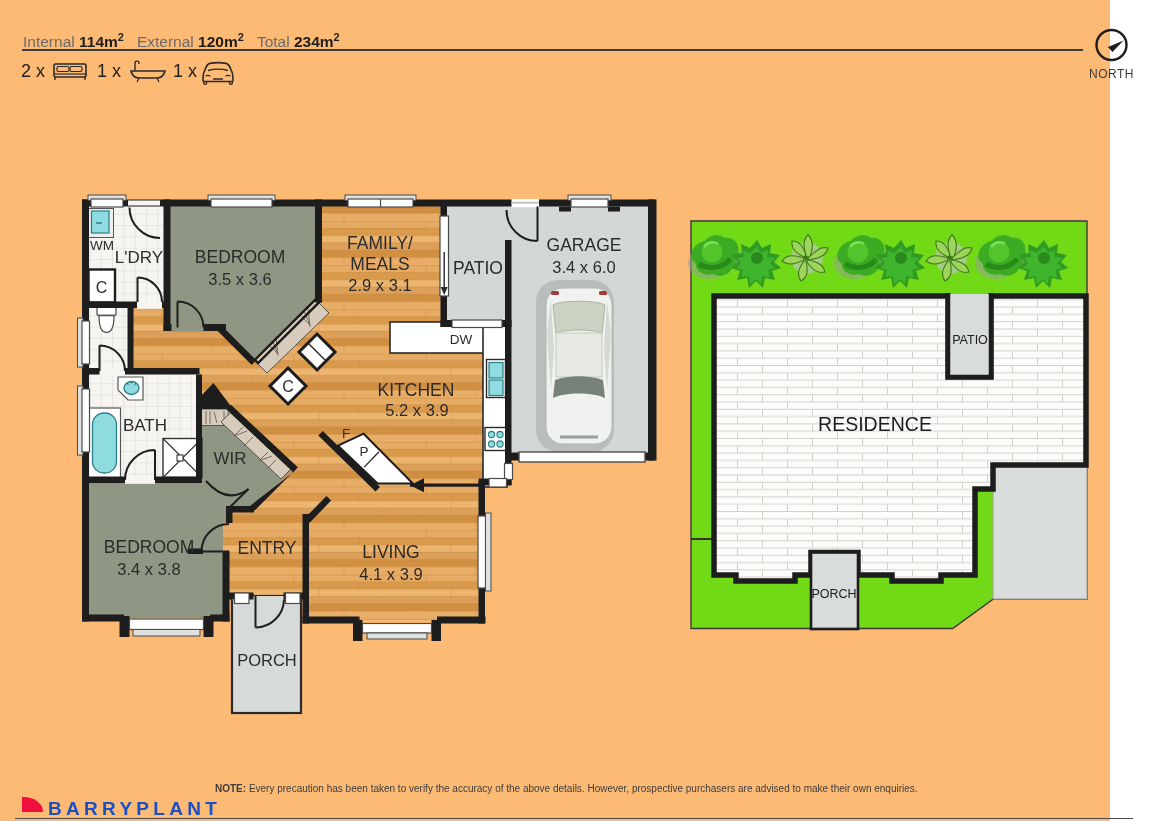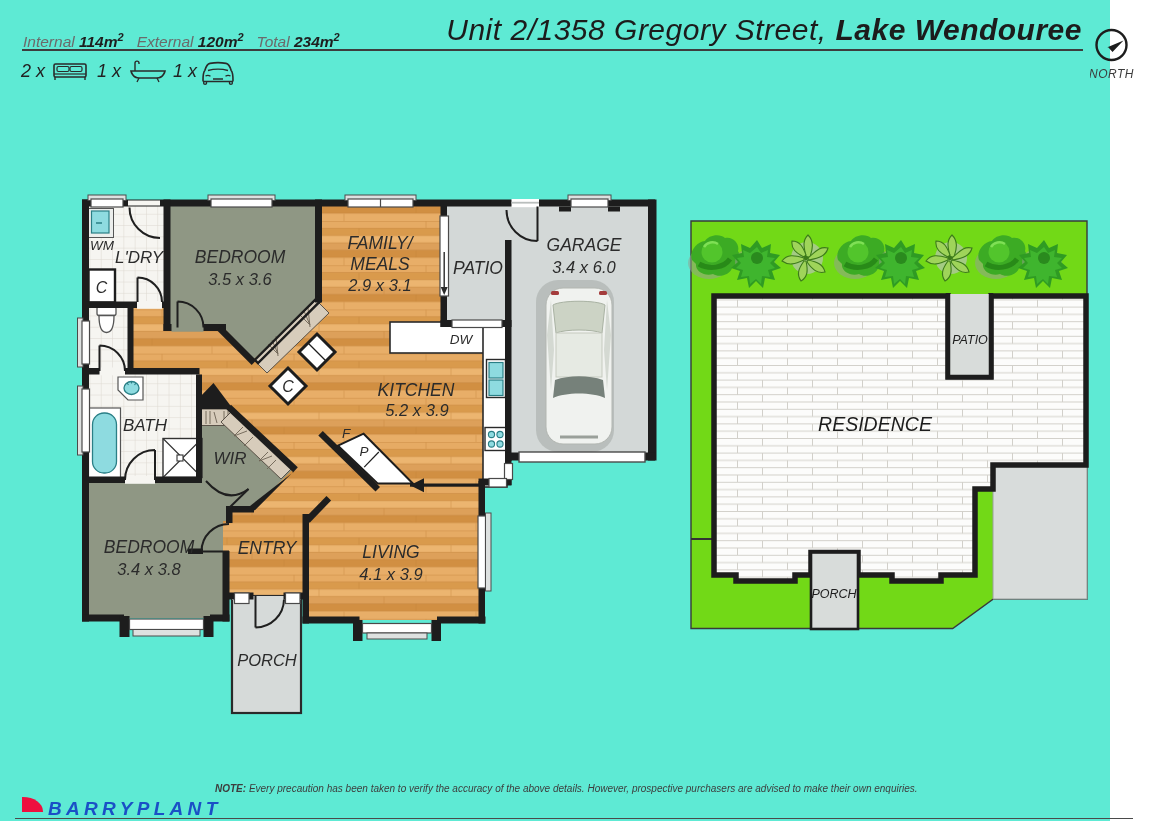--- a/index.html
+++ b/index.html
@@ -1,31 +1,30 @@
 <!DOCTYPE html>
 <html><head>
 <meta charset="utf-8">
 <style>
 html,body{margin:0;padding:0;background:#ffffff;}
 body{width:1150px;height:821px;font-family:"Liberation Sans",sans-serif;overflow:hidden;}
-#page{position:relative;width:1110px;height:821px;background:#5eead4;font-style:italic;}
+#page{position:relative;width:1110px;height:821px;background:#fdba74;}
 .abs{position:absolute;}
 .hdrlbl{color:#6b6b6b;}
 .hdrval{color:#1e1e1e;font-weight:bold;}
 sup{font-size:11px;vertical-align:6px;font-weight:bold;}
 </style>
 </head>
 <body>
 <div id="page">
 
 <div class="abs" style="left:23px;top:31px;font-size:15.5px;">
 <span class="hdrlbl">Internal </span><span class="hdrval">114m<sup>2</sup></span><span style="margin-left:13px" class="hdrlbl">External </span><span class="hdrval">120m<sup>2</sup></span><span style="margin-left:13px" class="hdrlbl">Total  </span><span class="hdrval">234m<sup>2</sup></span>
 </div>
 
-<div class="abs" style="left:1082px;top:13px;width:900px;margin-left:-900px;text-align:right;font-size:30px;letter-spacing:0.5px;color:#1c1c1c;white-space:nowrap;">Unit 2/1358 Gregory Street, <b>Lake Wendouree</b></div>
 
 <div class="abs" style="left:22px;top:48.5px;width:1061px;height:2px;background:#3d3d3d;"></div>
 
 <svg class="abs" style="left:18px;top:56px" width="260" height="30" viewBox="0 0 260 30">
 <g fill="none" stroke="#2a2a2a" stroke-width="1.6">
 
 <g>
           <rect x="36" y="8" width="32" height="13" rx="1.5"></rect>
           <rect x="39" y="10.5" width="12" height="5" rx="1.5" stroke-width="1.2"></rect>
           <rect x="52" y="10.5" width="12" height="5" rx="1.5" stroke-width="1.2"></rect>

